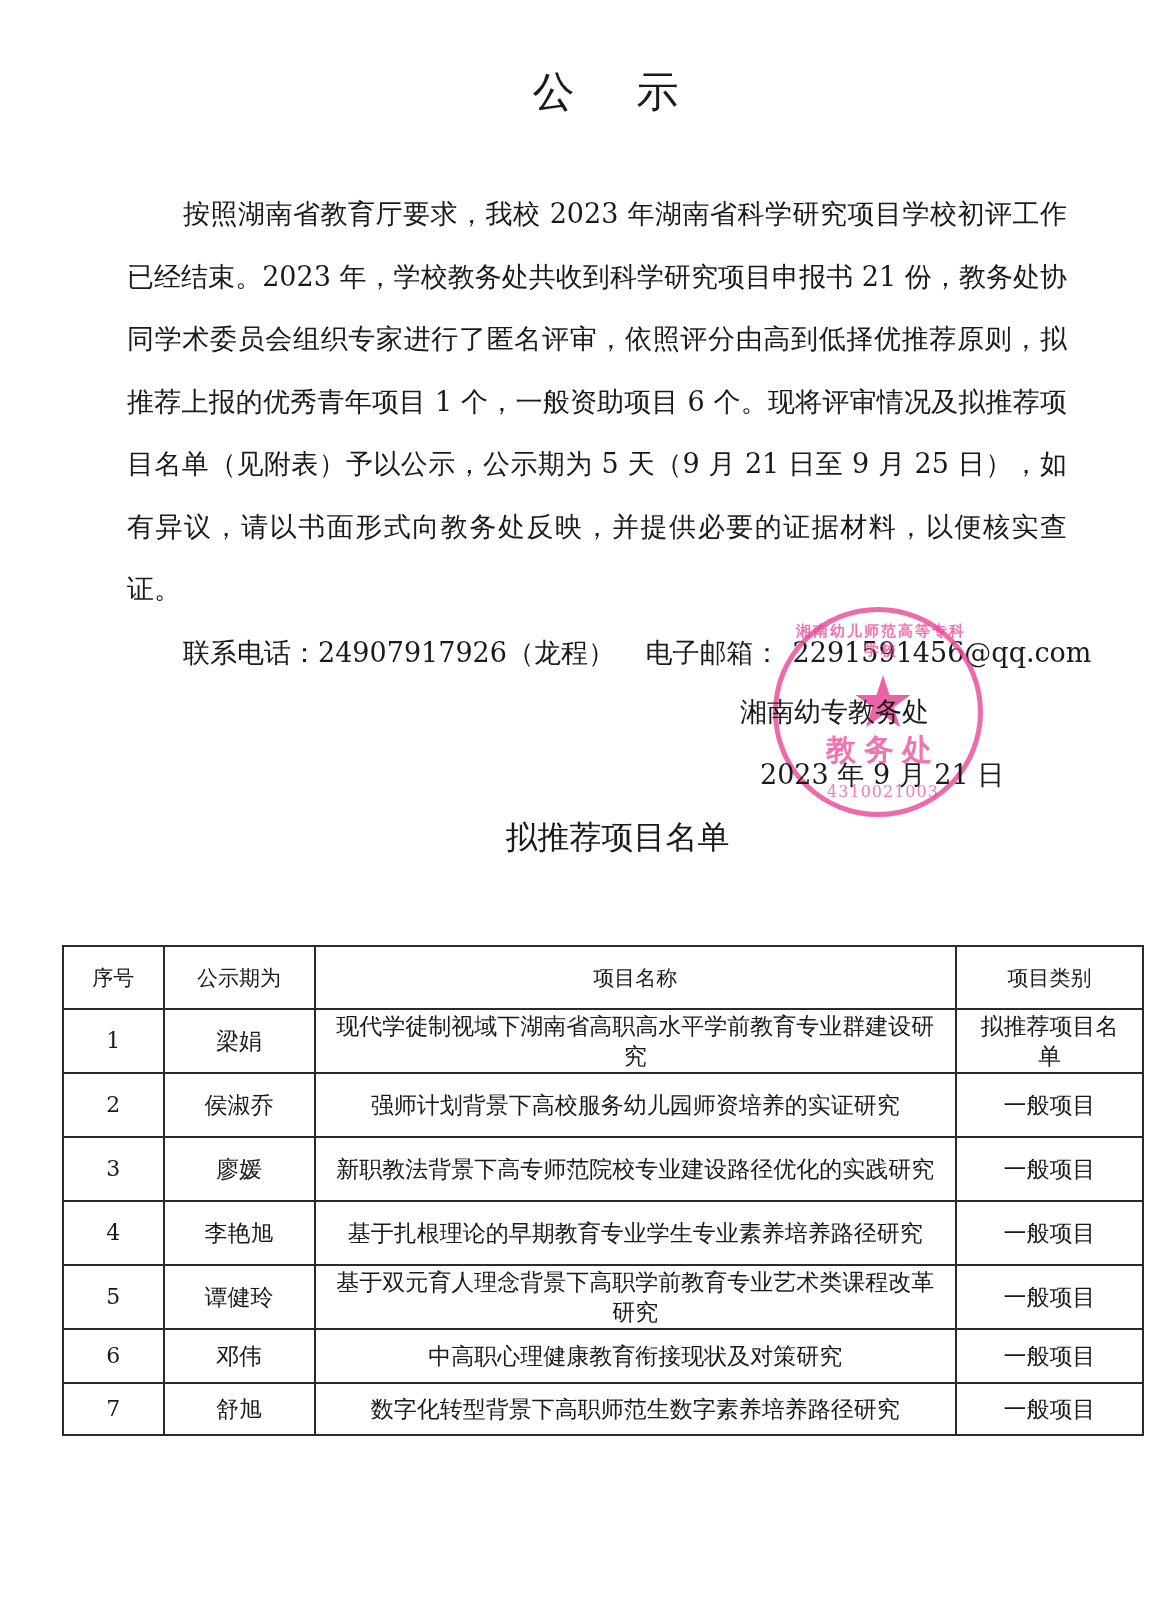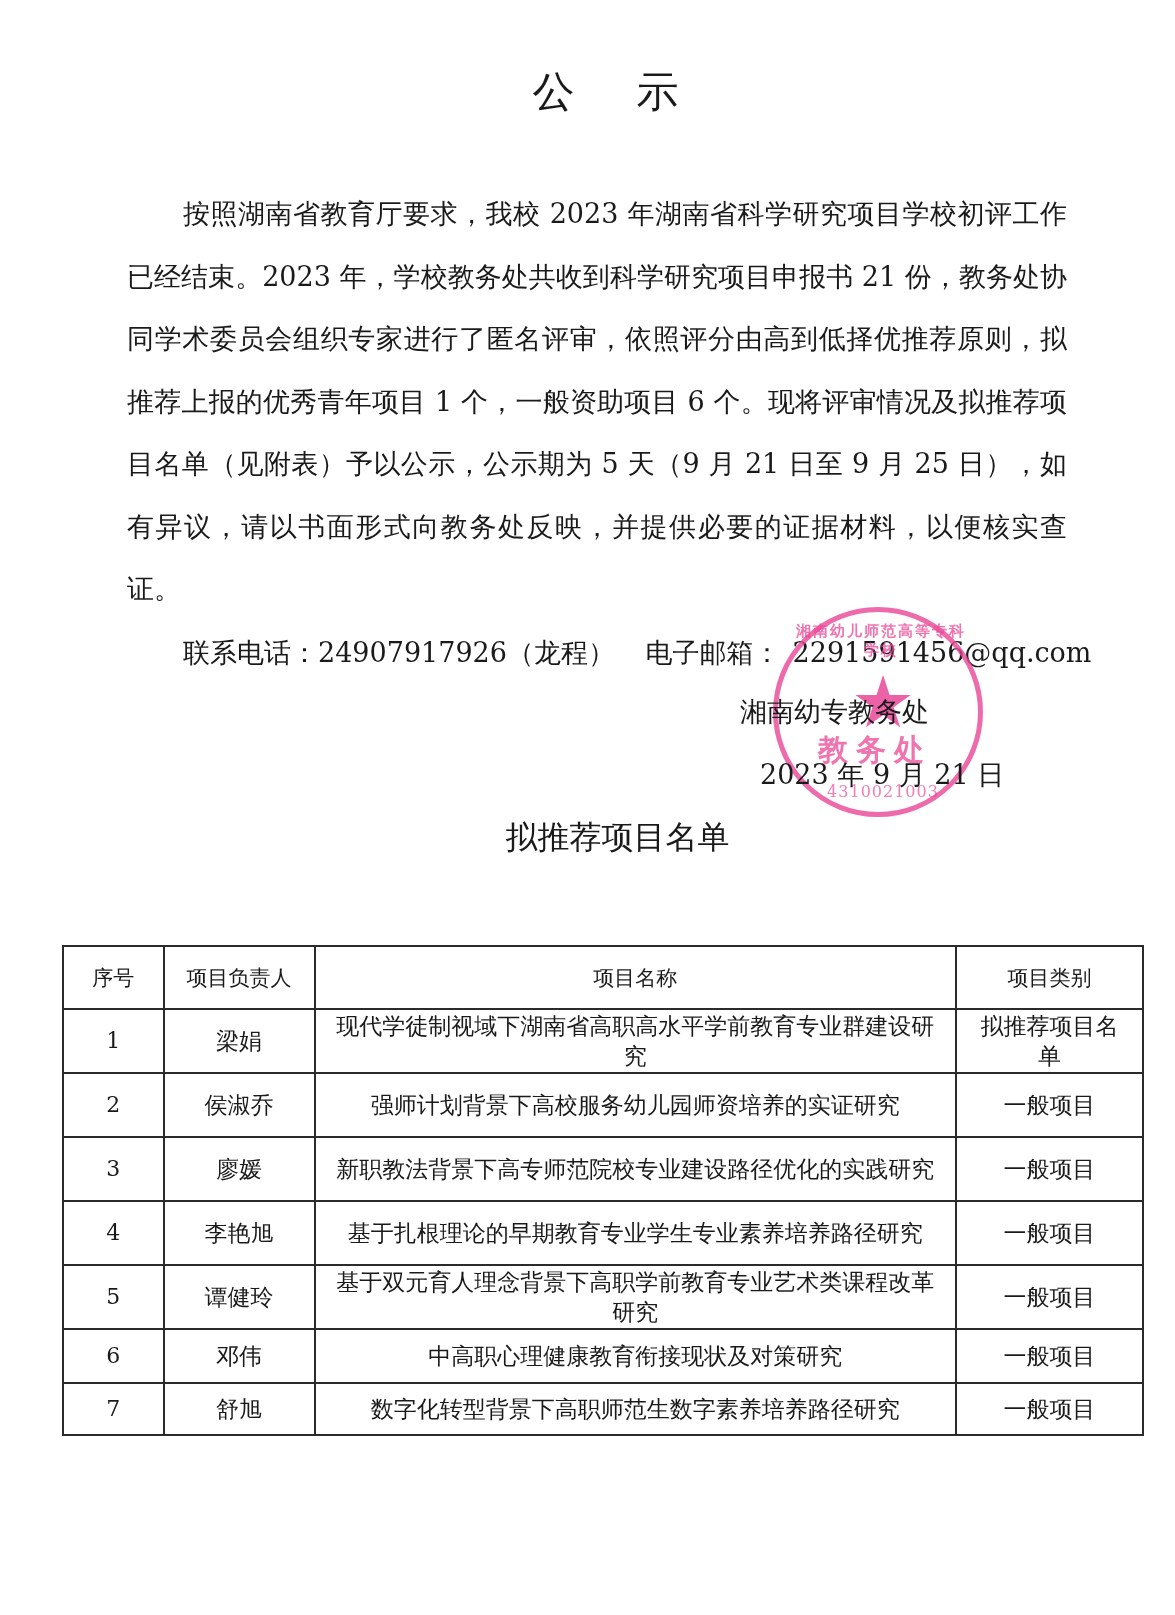--- a/index.html
+++ b/index.html
@@ -13,21 +13,21 @@
   .contact { position: absolute; left: 183px; top: 623px; font-size: 27px; line-height: 60px; white-space: nowrap; }
   .contact span { margin-right: 22px; }
   .sign { position: absolute; left: 740px; top: 682px; font-size: 27px; line-height: 60px; }
   .date { position: absolute; left: 760px; top: 745px; font-size: 27px; line-height: 60px; }
   .stamp { position: absolute; left: 773px; top: 607px; width: 210px; height: 210px; border-radius: 50%;
            border: 5px solid rgba(233, 70, 150, 0.8); box-sizing: border-box; pointer-events: none; }
   .stamp .star { position: absolute; left: 70px; top: 55px; width: 70px; height: 70px;
                  color: rgba(233, 70, 150, 0.85); font-size: 72px; line-height: 70px; text-align: center; }
   .stamp .ring { position: absolute; left: 18px; top: 10px; width: 170px; text-align: center;
                  color: rgba(233, 70, 150, 0.75); font-size: 24px; font-weight: bold; letter-spacing: 2px; }
-  .stamp .dept { position: absolute; left: 40px; top: 118px; width: 130px; 
+  .stamp .dept { position: absolute; left: 40px; top: 118px; width: 130px; text-align: center;
                  color: rgba(233, 70, 150, 0.75); font-size: 30px; font-weight: bold; letter-spacing: 8px; }
   .stamp .code { position: absolute; left: 45px; top: 170px; width: 120px; text-align: center;
                  color: rgba(233, 70, 150, 0.7); font-size: 16px; letter-spacing: 1px; }
   .subtitle { position: absolute; top: 812px; left: 0; width: 1175px; text-align: center;
               font-family: "DejaVu Sans", "Liberation Sans", sans-serif; font-size: 32px; line-height: 50px; padding-left: 30px; }
   table.list { position: absolute; left: 62px; top: 945px; width: 1082px; border-collapse: collapse;
                font-size: 23px; }
   table.list th, table.list td { border: 2px solid #2b2b2b; text-align: center; vertical-align: middle; padding: 0 14px; line-height: 30px; }
   table.list th { font-weight: normal; height: 61px; font-size: 21px; }
   table.list td.num { font-size: 22px; }
@@ -59,21 +59,21 @@
 
 <div class="sign">湘南幼专教务处</div>
 <div class="date">2023 年 9 月 21 日</div>
 
 <div class="subtitle">拟推荐项目名单</div>
 
 <table class="list">
   <thead>
     <tr>
       <th class="c0">序号</th>
-      <th class="c1">项目负责人</th>
+      <th class="c1">公示期为</th>
       <th class="c2">项目名称</th>
       <th class="c3">项目类别</th>
     </tr>
   </thead>
   <tbody>
     <tr style="height:64px;">
       <td class="num">1</td>
       <td>梁娟</td>
       <td>现代学徒制视域下湖南省高职高水平学前教育专业群建设研究</td>
       <td>拟推荐项目名单</td>

